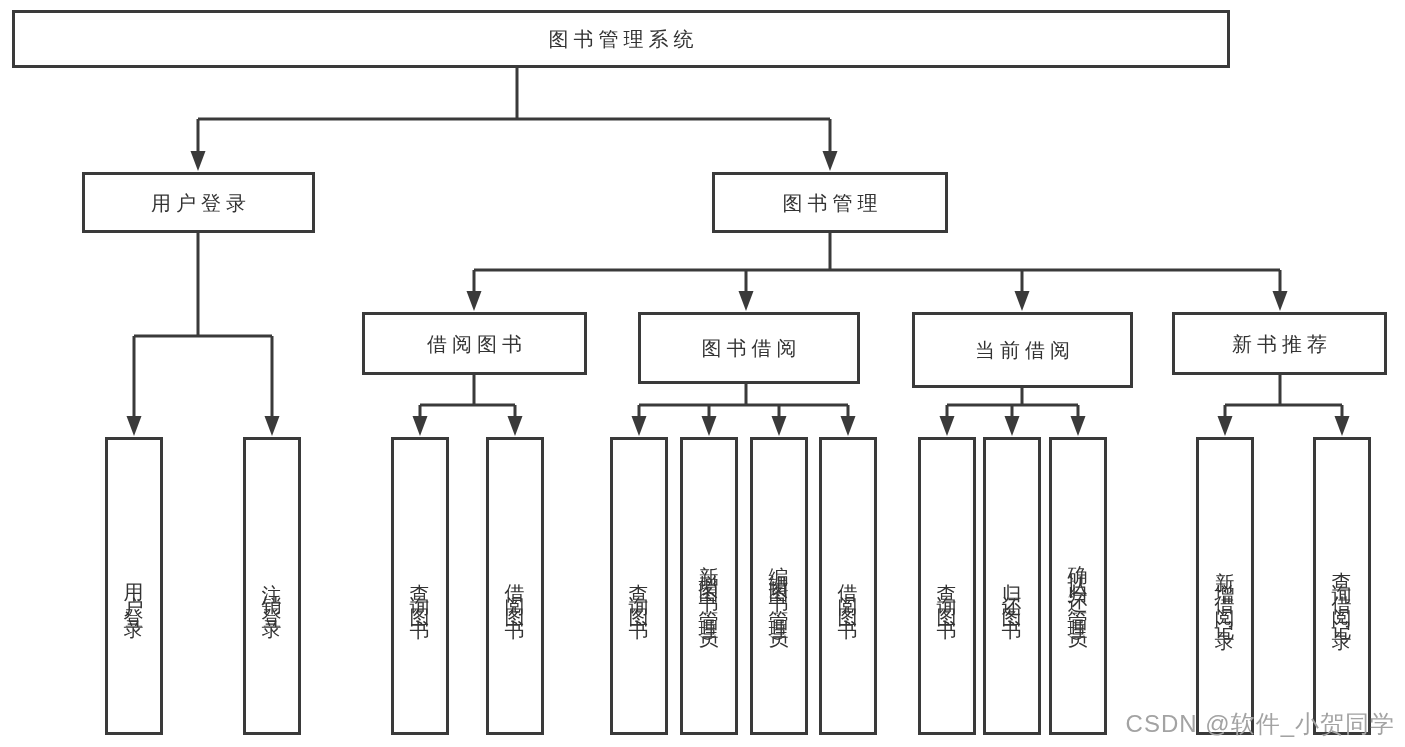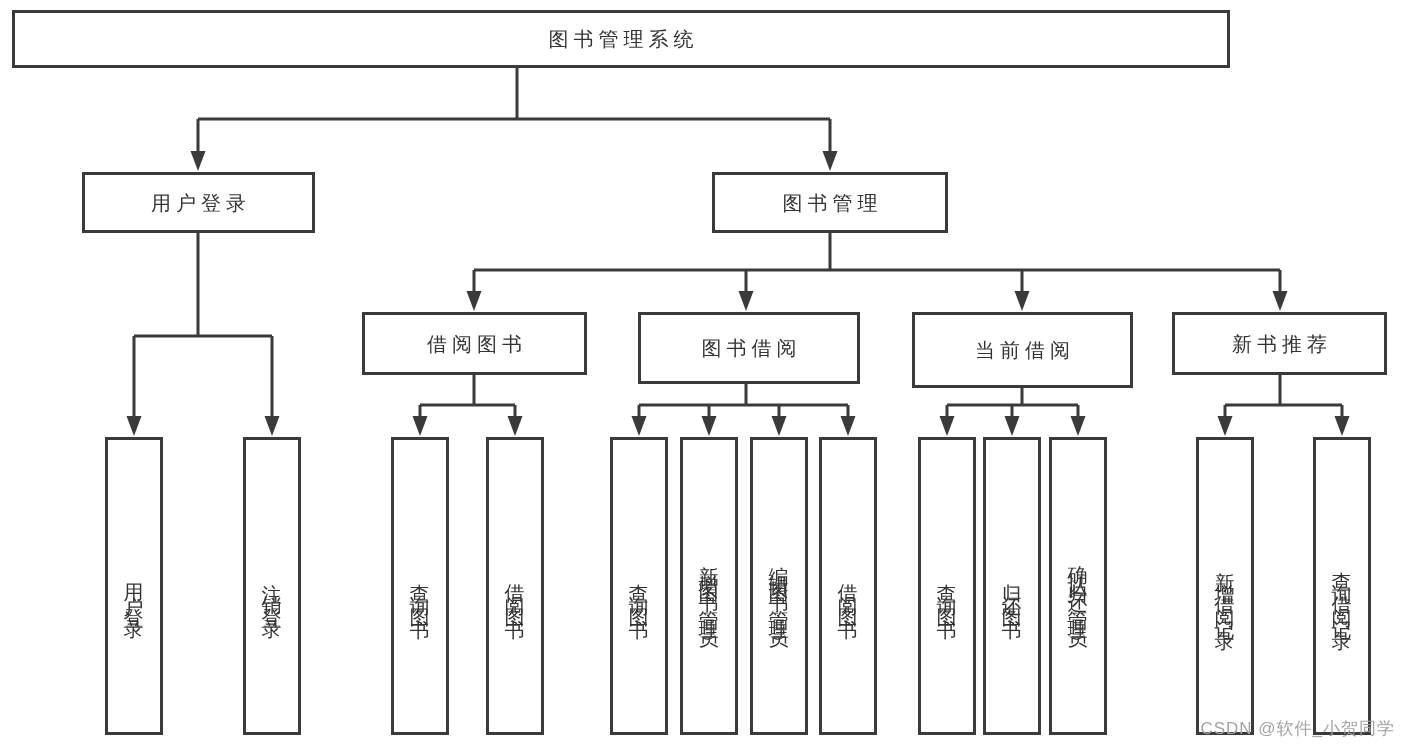--- a/index.html
+++ b/index.html
@@ -25,21 +25,21 @@
   .vbox{
     writing-mode:vertical-lr;
     text-orientation:mixed;
     letter-spacing:12px;
     padding-top:12px;
     white-space:nowrap;
   }
   .vbox.tight{letter-spacing:9px;padding-top:9px;}
   .watermark{
     position:absolute;right:10px;bottom:7px;z-index:6;
-    font-size:17px;letter-spacing:1px;
+    font-size:24px;letter-spacing:1px;
     color:var(--wm,#a3a3a3);
     white-space:nowrap;
   }
 </style>
 </head>
 <body>
 
 <div class="canvas">
 
   <svg class="connectors" viewBox="0 0 1405 747">

